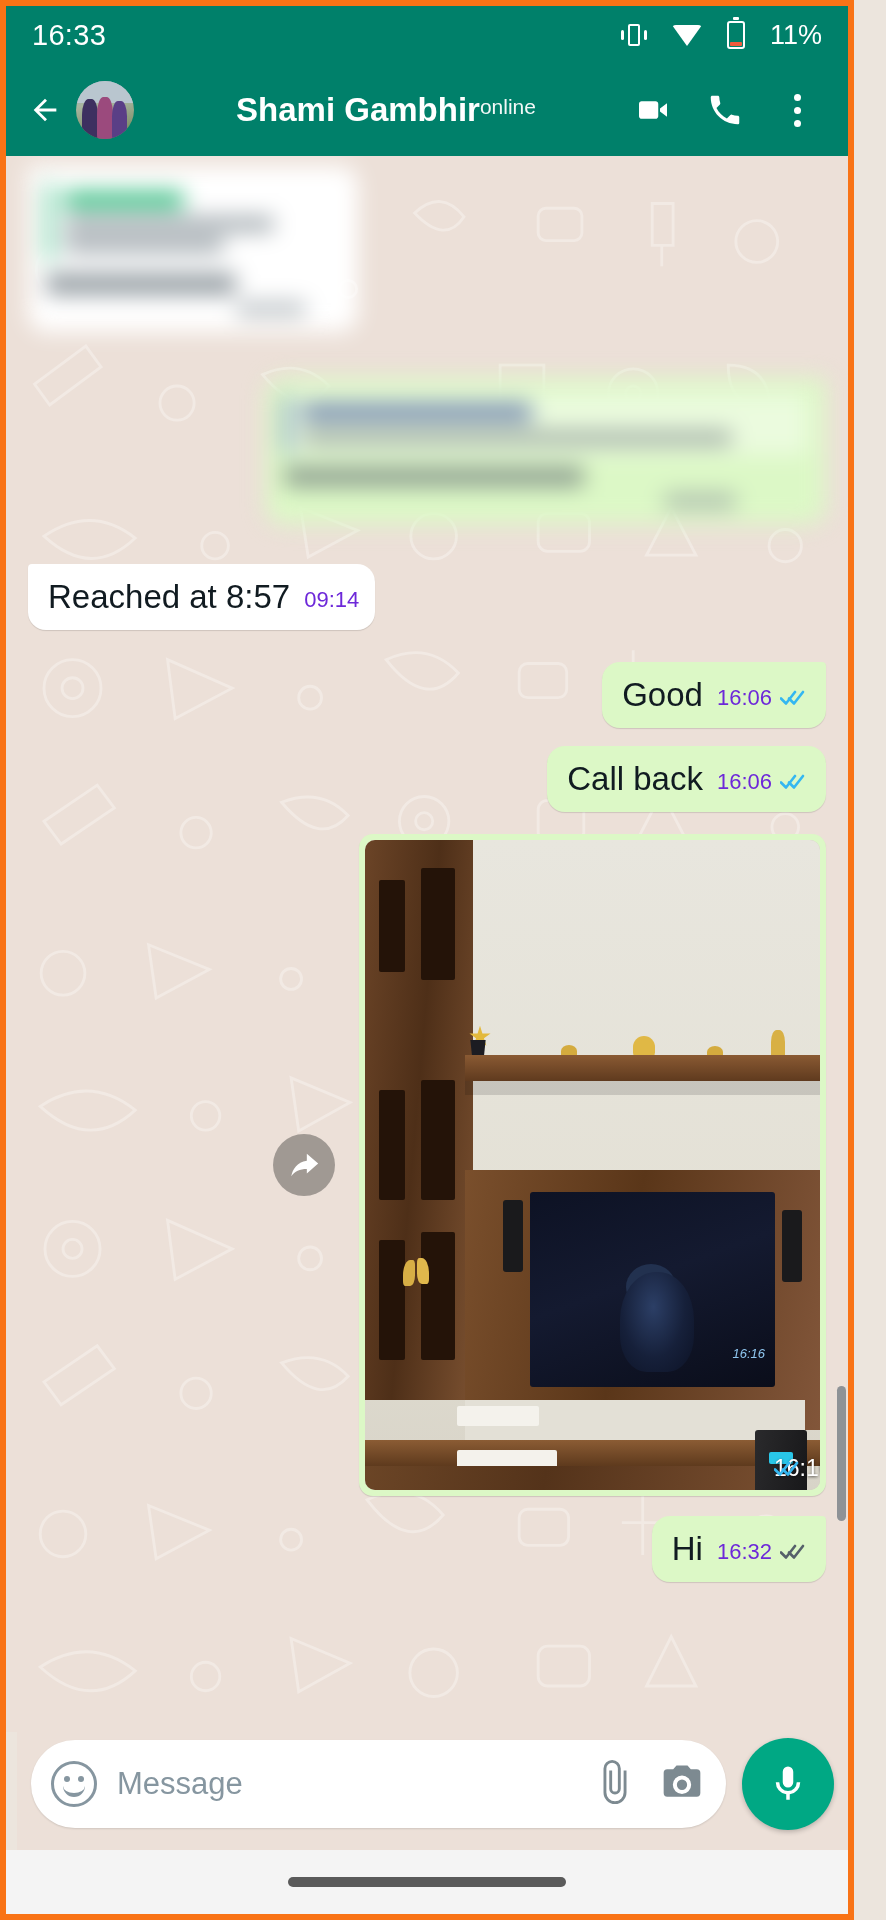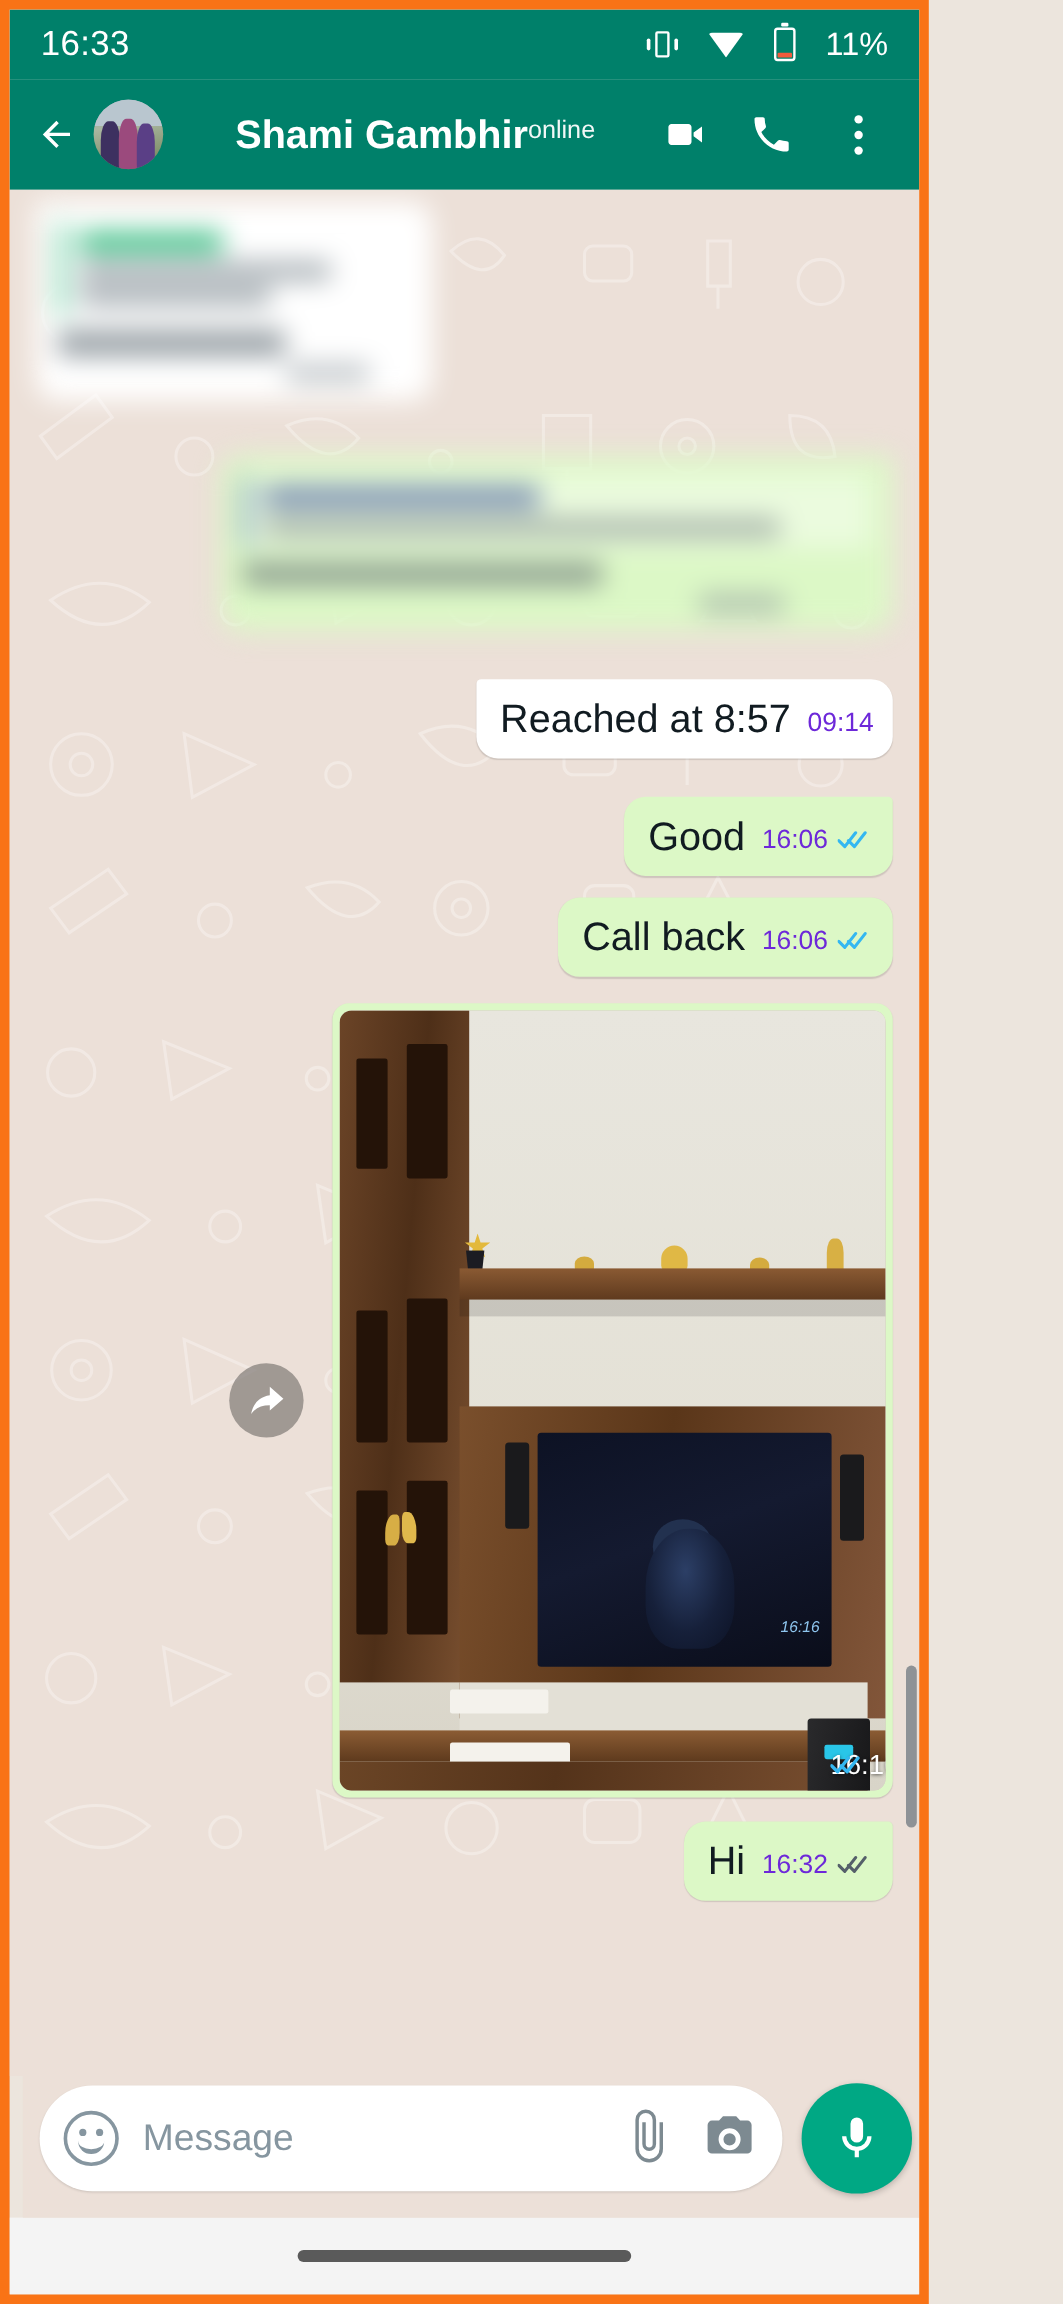--- a/index.html
+++ b/index.html
@@ -4,23 +4,23 @@
 <style>
   * { box-sizing: border-box; margin: 0; padding: 0; }
   html, body {
     width: 886px; height: 1920px;
     font-family: "Liberation Sans", sans-serif;
     overflow: hidden;
     background: #ece5dd;
   }
   .phone {
     position: relative;
-    width: 774px; height: 1920px;
+    width: 854px; height: 1920px;
     display: flex; flex-direction: column;
-    border: 8px solid #f97316;
+    border: 6px solid #f97316;
     overflow: hidden;
   }
 
   
   .status-bar {
     height: 58px; flex: 0 0 58px;
     background: #00806a;
     display: flex; align-items: center;
     padding: 0 26px;
     color: #fff;
@@ -365,21 +365,21 @@
         <div class="ph-bubble-out blurred">
           <div class="ph-quote">
             <div class="ph-line" style="height:17px;width:230px;background:#6f84ad;margin-bottom:10px;"></div>
             <div class="ph-line" style="height:14px;width:430px;background:#9daaa2;"></div>
           </div>
           <div class="ph-line" style="height:19px;width:300px;background:#8a9a8e;margin-bottom:8px;"></div>
           <div class="ph-line" style="height:14px;width:72px;background:#a8b6ab;margin-left:380px;"></div>
         </div>
       </div>
 
-      <div class="row in" style="margin-top:40px;justify-content:flex-end;">
+      <div class="row in" style="margin-top:40px;">
         <div class="bubble in">
           <div class="bub-text">Reached at 8:57</div>
           <div class="meta">
             <span class="meta-time">09:14</span>
           </div>
         </div>
       </div>
 
       <div class="row out" style="margin-top:32px;">
         <div class="bubble out">

